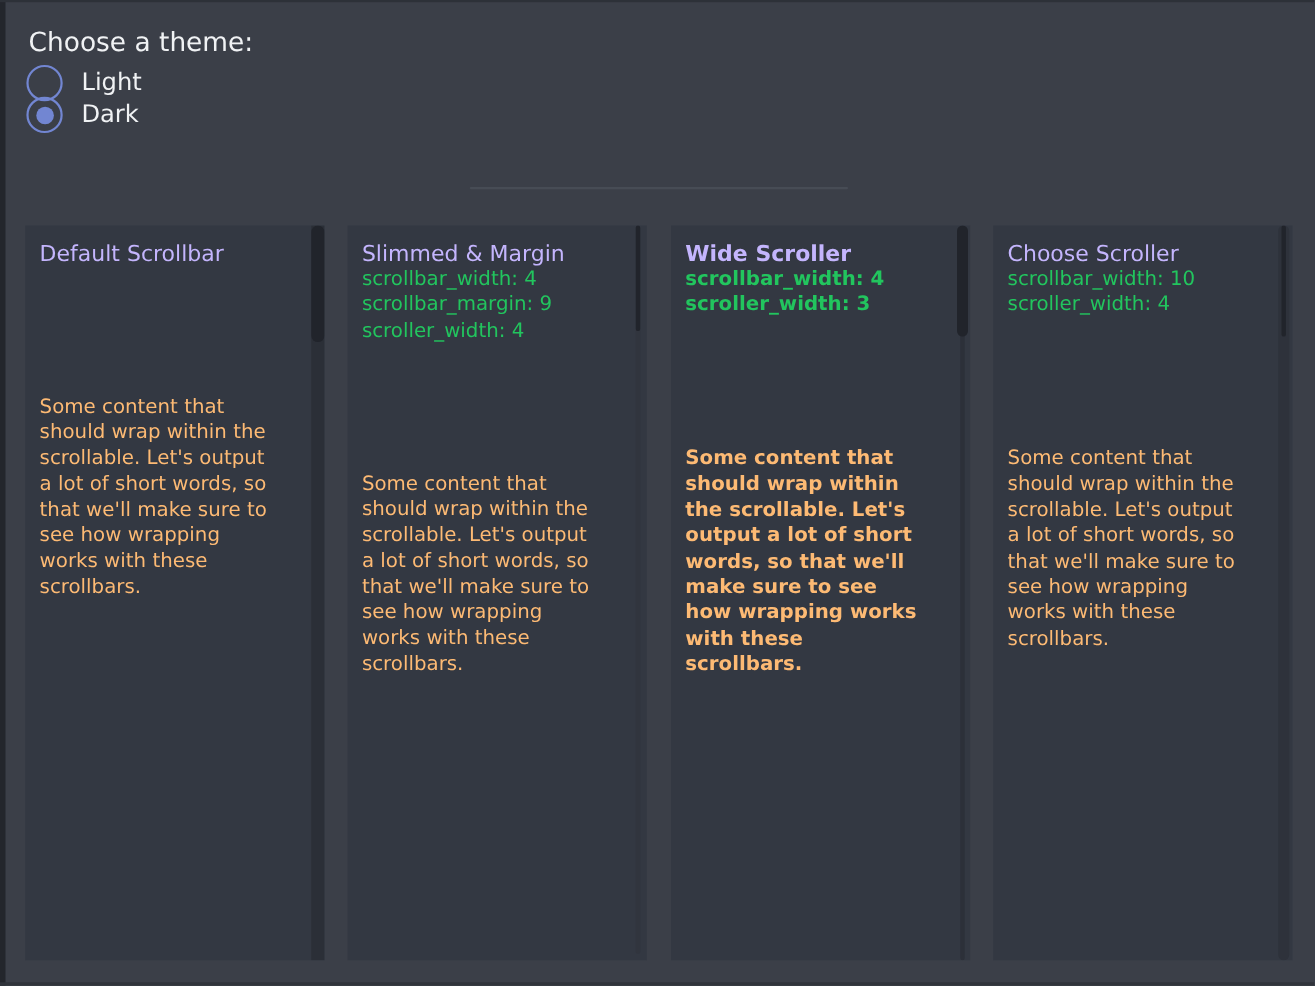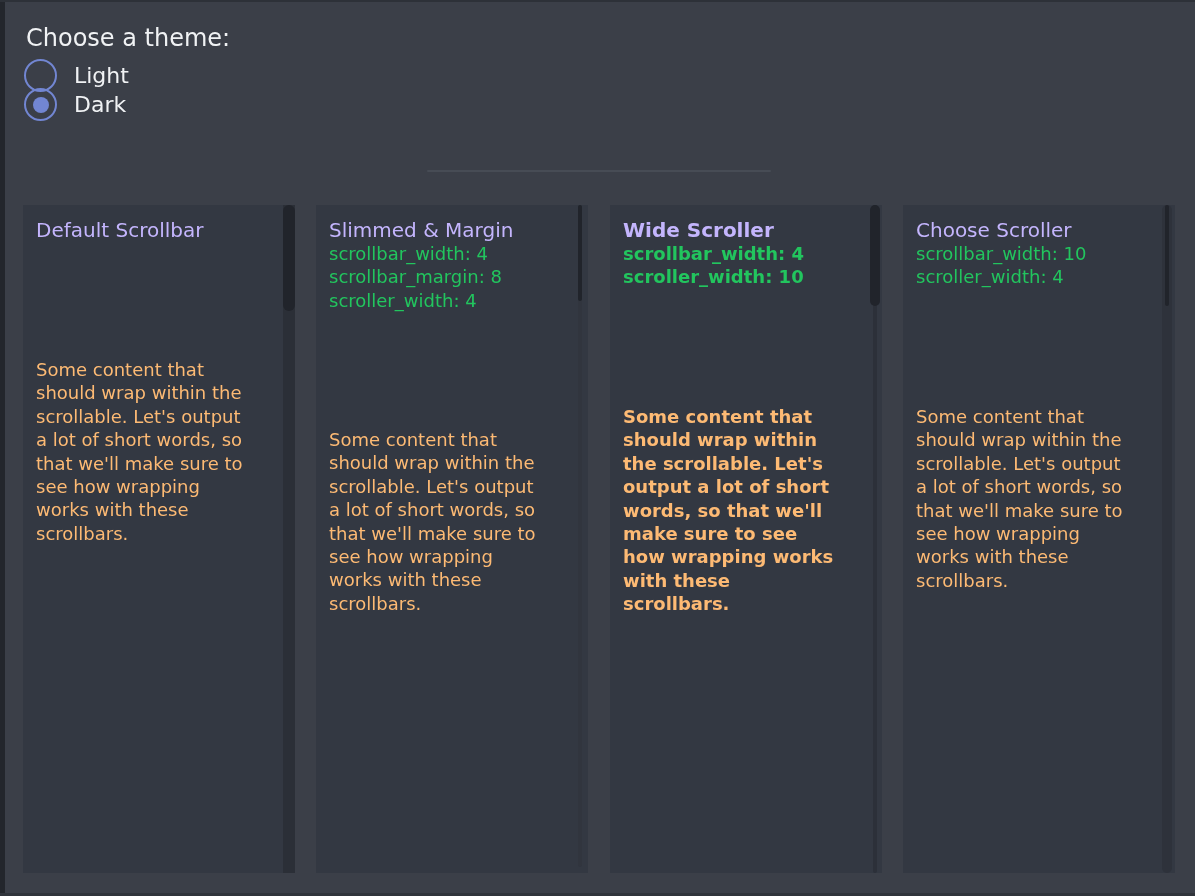--- a/index.html
+++ b/index.html
@@ -96,33 +96,33 @@
   <div class="panel-title">Default Scrollbar</div>
   <div class="panel-content">Some content that should wrap within the scrollable. Let's output a lot of short words, so that we'll make sure to see how wrapping works with these scrollbars.</div>
   <div class="sb-track"></div>
   <div class="sb-thumb"></div>
 </div>
 
 <div class="panel panel-2">
   <div class="panel-title">Slimmed &amp; Margin</div>
   <div class="panel-config">
     <div>scrollbar_width: 4</div>
-    <div>scrollbar_margin: 8</div>
+    <div>scrollbar_margin: 9</div>
     <div>scroller_width: 4</div>
   </div>
   <div class="panel-content">Some content that should wrap within the scrollable. Let's output a lot of short words, so that we'll make sure to see how wrapping works with these scrollbars.</div>
   <div class="sb-track"></div>
   <div class="sb-thumb"></div>
 </div>
 
 <div class="panel panel-3">
   <div class="panel-title">Wide Scroller</div>
   <div class="panel-config">
     <div>scrollbar_width: 4</div>
-    <div>scroller_width: 10</div>
+    <div>scroller_width: 3</div>
   </div>
   <div class="panel-content">Some content that should wrap within the scrollable. Let's output a lot of short words, so that we'll make sure to see how wrapping works with these scrollbars.</div>
   <div class="sb-track"></div>
   <div class="sb-thumb"></div>
 </div>
 
 <div class="panel panel-4">
   <div class="panel-title">Choose Scroller</div>
   <div class="panel-config">
     <div>scrollbar_width: 10</div>

